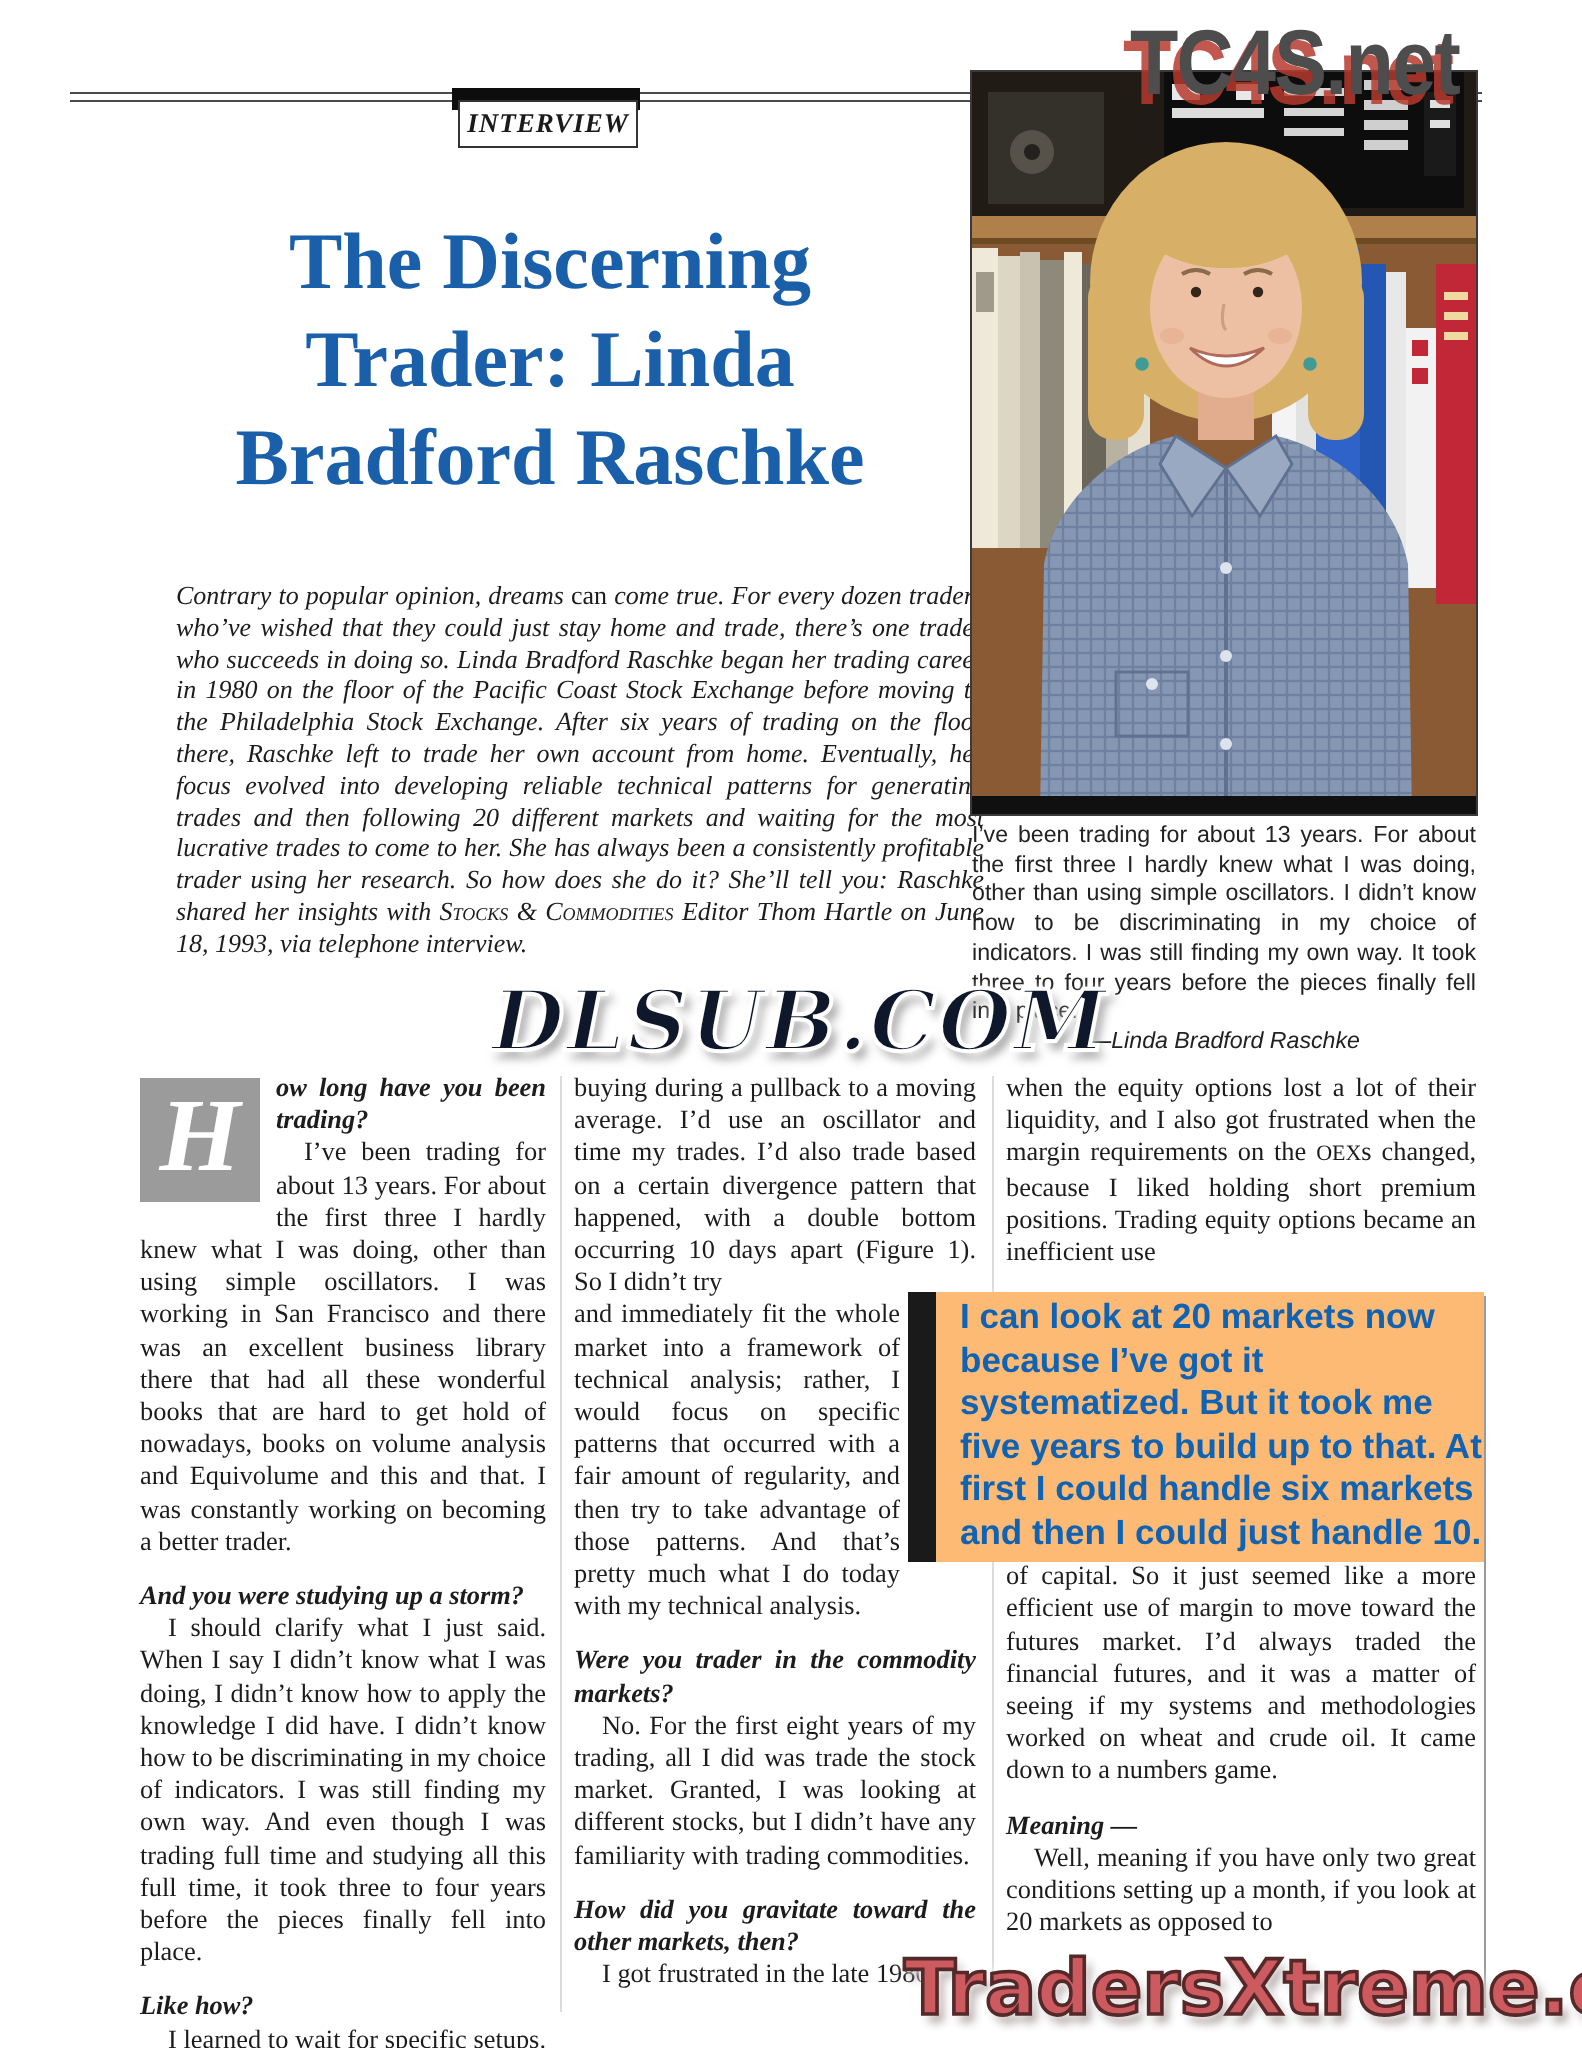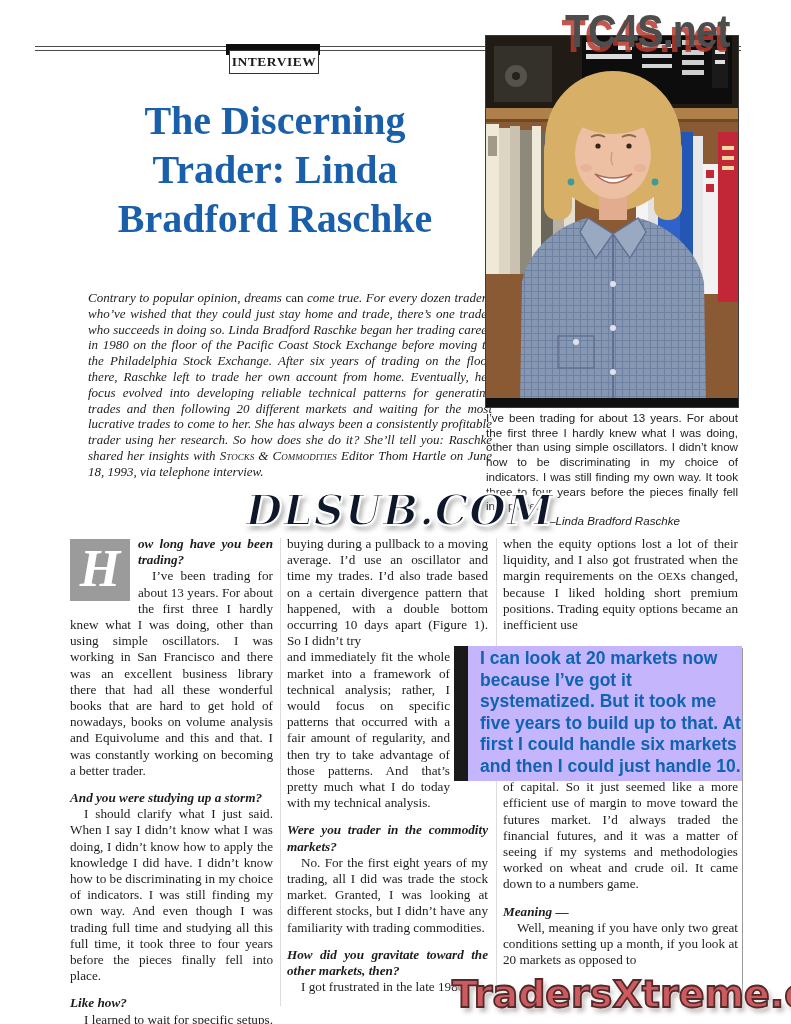--- a/index.html
+++ b/index.html
@@ -20,26 +20,26 @@
     position:absolute; left:35px; top:46px; width:706px; height:3px;
     border-top:1.5px solid #4a4a4a; border-bottom:1px solid #4a4a4a;
   }
   .interview-tab {
     position:absolute; left:226px; top:44px; width:94px; height:11px; background:#0d0d0d; z-index:2;
   }
   .interview-box {
     position:absolute; left:229px; top:50px; width:88px; height:22px; background:#fff;
     border:1.5px solid #333; z-index:3; text-align:center;
     font-family:"Liberation Serif",serif; font-weight:bold; font-size:13.5px; line-height:22px;
-    letter-spacing:.5px; color:#1a1a1a;
+    letter-spacing:.5px; color:#1a1a1a;font-style:italic;
   }
 
   
   .article-title {
-    position:absolute; left:68px; top:96px; width:414px; text-align:center;
+    position:absolute; left:68px; top:106px; width:414px; text-align:center;
     font-family:"Liberation Serif",serif; font-weight:bold;
     font-size:40px; line-height:49px; color:#1a5fa9;
   }
 
   
   .intro {
     position:absolute; left:74px; top:290px; width:404px;
     font-style:italic; font-size:13px; line-height:15.8px; text-align:justify;margin-left:14px;
   }
   .intro .rm { font-style:normal; }
@@ -99,21 +99,21 @@
   .caps-sm { font-size:11px;margin-top:28px; }
   .q3-spacer { height:146px; }
 
   .col-rule { position:absolute; width:1px; background:#dcdcdc; top:538px; height:468px; }
   .col-rule.r1 { left:280px; } .col-rule.r2 { left:496px; }
   .right-rule { position:absolute; left:742px; top:648px; width:1px; height:356px; background:#9a9a9a; }
 
   
   .pull-quote {
     position:absolute; left:454px; top:646px; width:288px; box-sizing:border-box; z-index:3;
-    border-left:14px solid #1a1a1a; padding:2px 0 4px 12px; background:#c4b5fd;
+    border-left:14px solid #1a1a1a; padding:2px 0 4px 12px; background:#fdba74;
     font-family:"Liberation Sans",sans-serif; font-weight:bold;
     font-size:17.5px; line-height:21.5px; color:#0f63b2; text-align:left;
   }
 </style>
 </head>
 <body>
 
 <div class="page">
 
   <div class="rule-double"></div>

